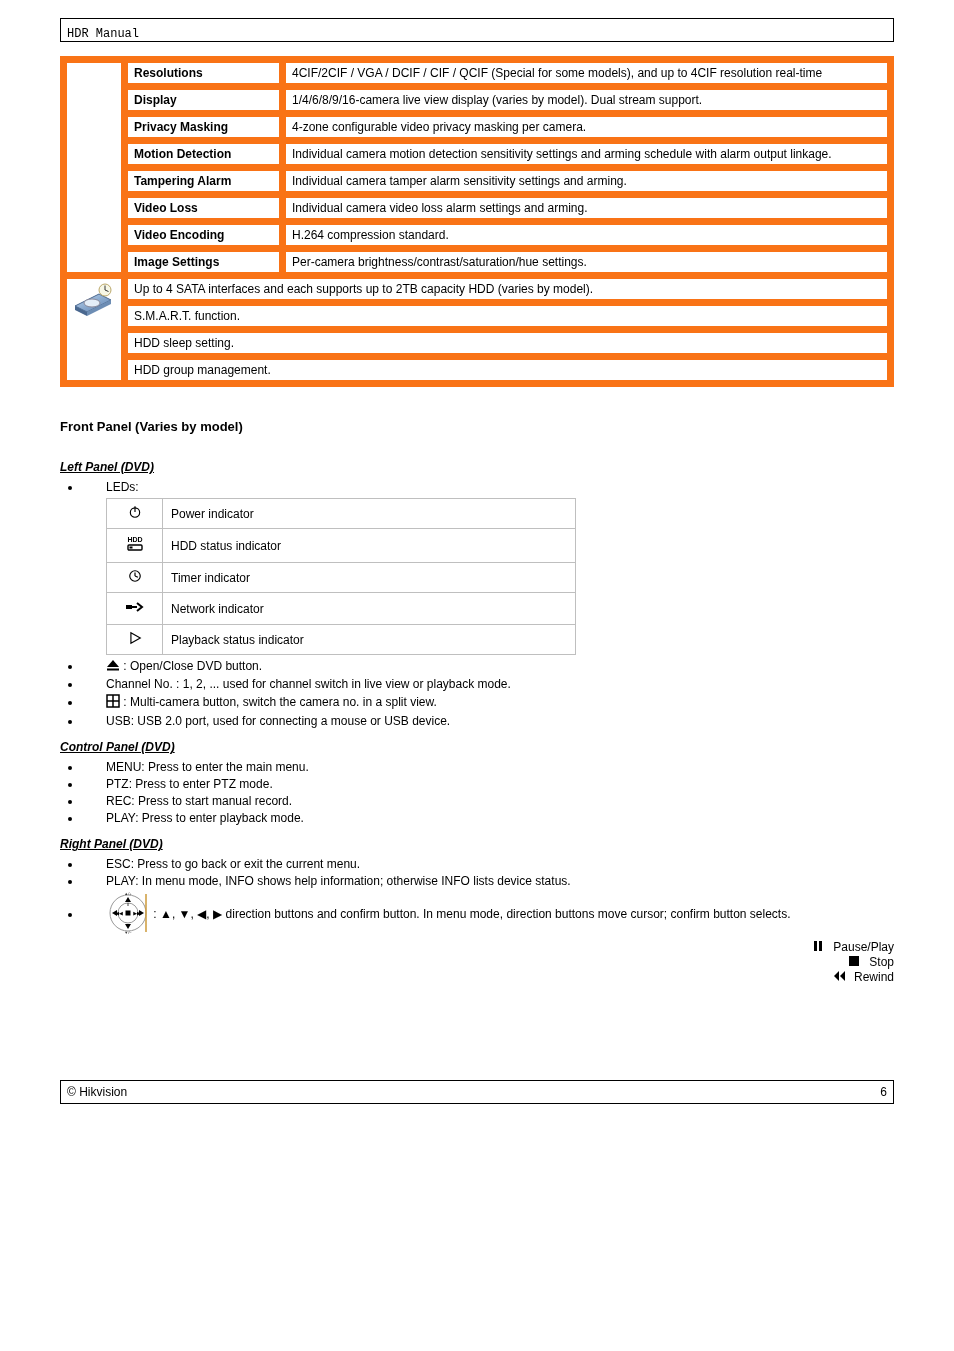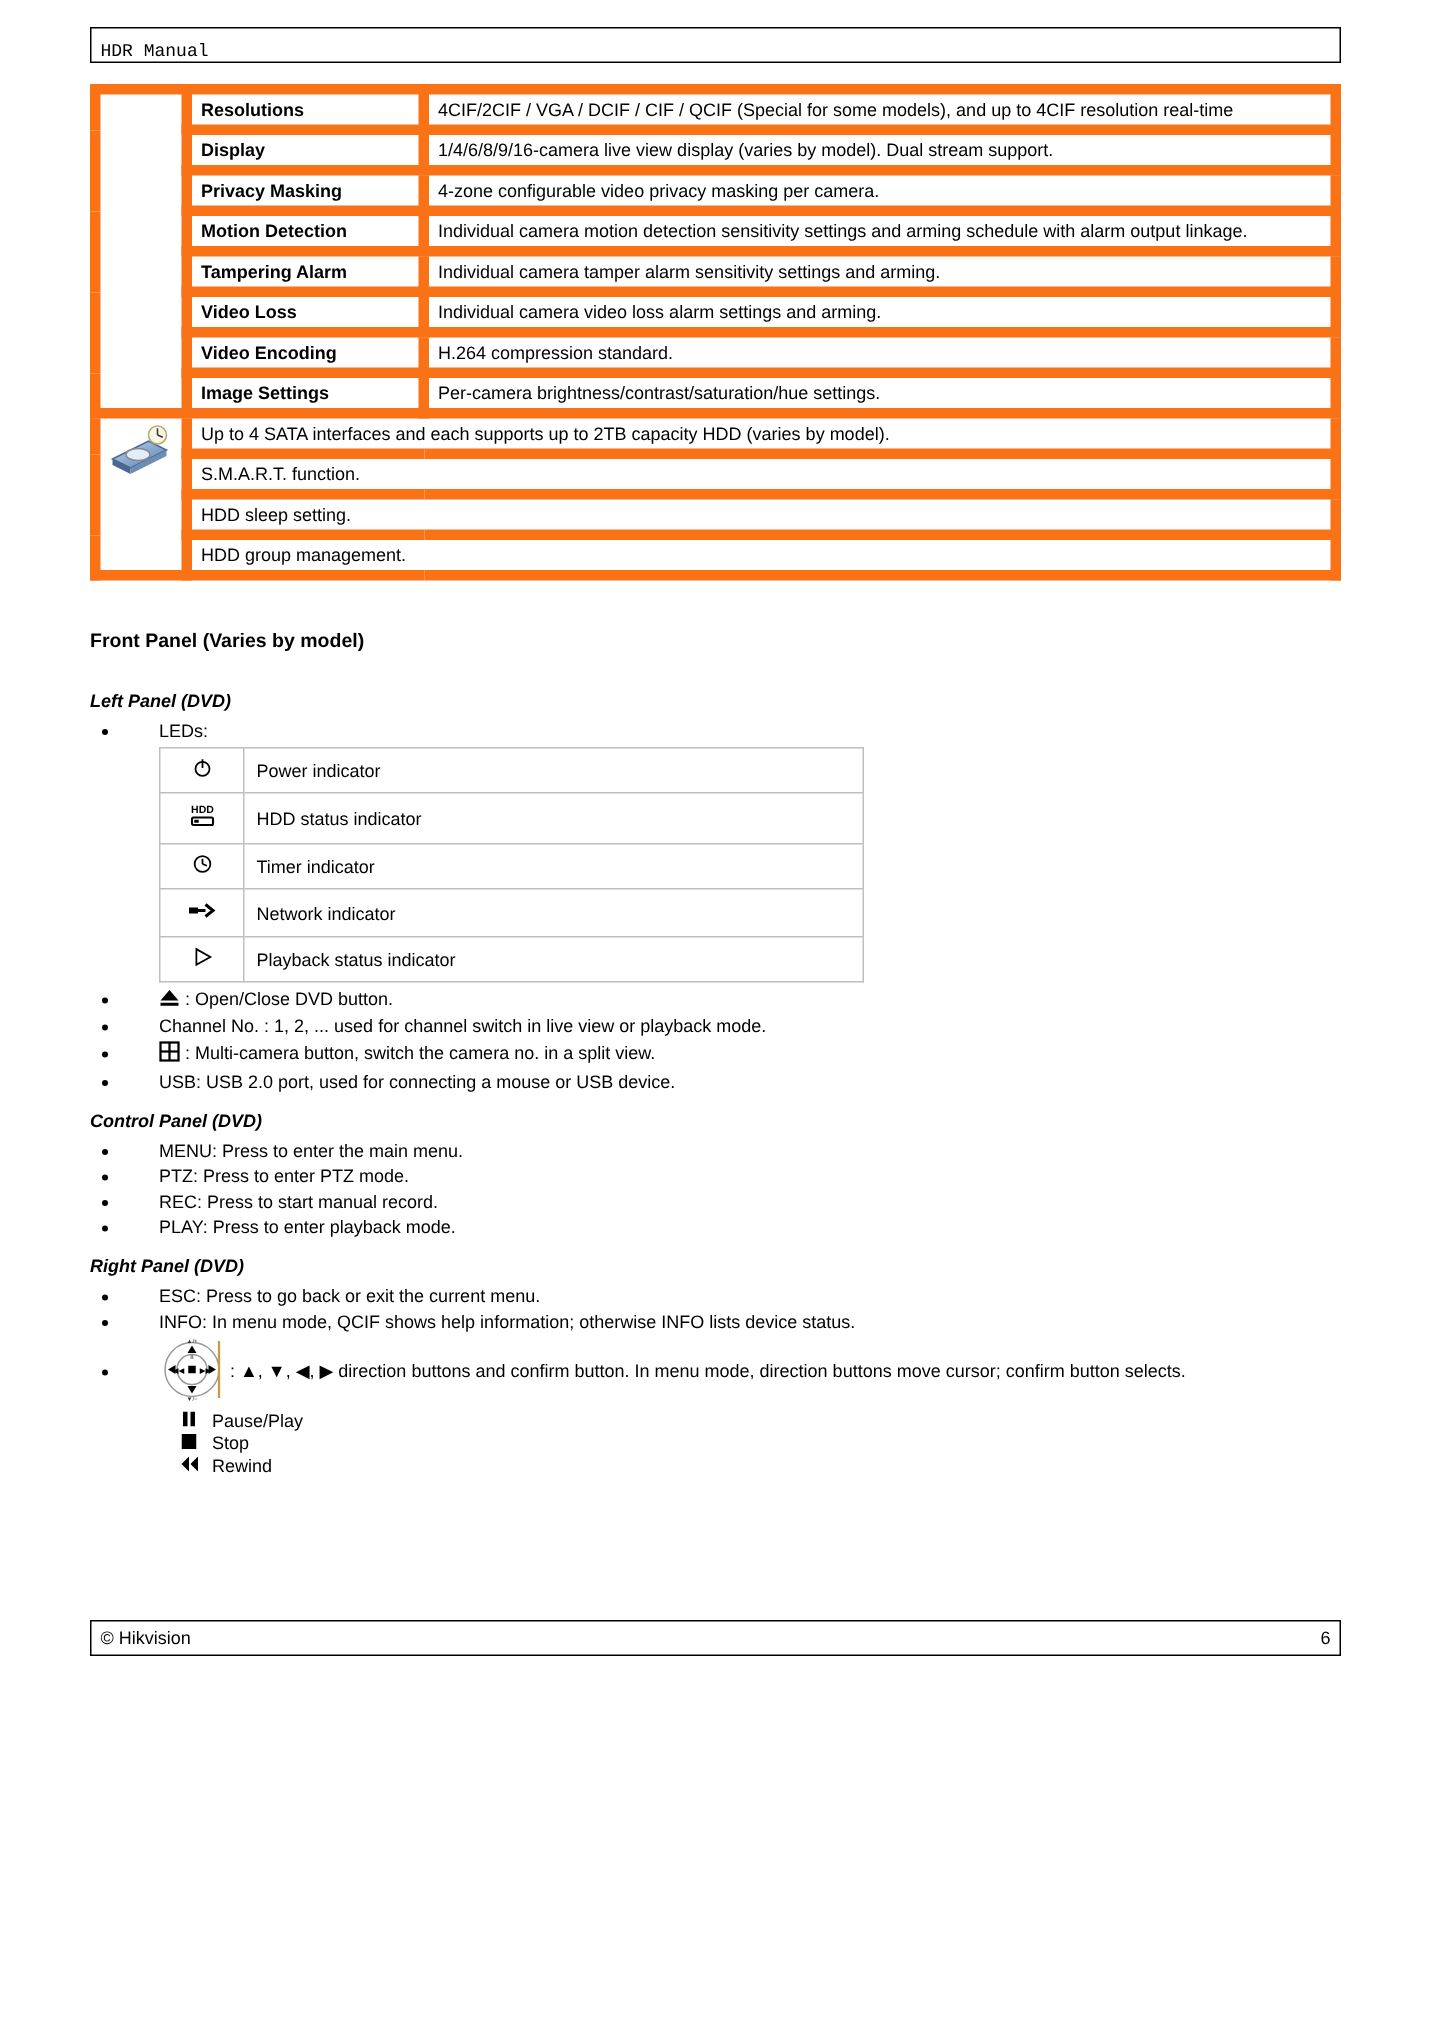--- a/index.html
+++ b/index.html
@@ -27,36 +27,36 @@
   .header-title { display: inline-block; }
 
   
   .spec-table { border-collapse: collapse; width: 100%; margin-top: 6px; }
   .spec-table td { border: 7px solid #f97316; padding: 3px 6px; vertical-align: top; }
   .col-cat { width: 60px; text-align: center; vertical-align: top; }
   .col-sub { width: 158px; font-weight: bold; }
   .cat-icon-cell { text-align: center; vertical-align: top; }
 
   .section-title { font-weight: bold; font-size: 13px; margin: 32px 0 6px 0; }
-  .section-sub { font-style: italic; font-weight: bold; font-size: 12px; margin: 12px 0 6px 0; }
+  .section-sub { font-style: italic; font-weight: bold; font-size: 12px; margin: 12px 0 6px 0; text-decoration: underline; }
   .section-sub.top { margin-top: 26px; }
   .ul { list-style: disc; padding-left: 22px; margin: 4px 0; }
   .ul > li { margin: 3px 0; padding-left: 24px; }
   .inline-text { display: inline; }
   .inline-icon { display: inline-block; vertical-align: middle; }
 
   
   .led-table { border-collapse: collapse; margin: 4px 0 4px 0; width: 470px; }
   .led-table td { border: 1px solid #bfbfbf; padding: 6px 8px; height: 26px; }
   .led-icon-cell { width: 56px; text-align: center; }
 
   .dpad-svg { vertical-align: middle; }
 
   .sublist { list-style: none; padding-left: 12px; margin: 2px 0; }
-  .sublist li { margin: 1px 0; }
+  .sublist li { margin: 1px 0; text-align: right; }
   .sublist .ico { display: inline-block; width: 16px; text-align: center; margin-right: 4px; }
 
   .footer-box {
     border: 1px solid #000;
     height: 24px;
     margin-top: 96px;
     display: flex;
     align-items: center;
     padding: 0 6px;
   }
@@ -244,21 +244,21 @@
   <ul class="ul">
     <li>MENU: Press to enter the main menu.</li>
     <li>PTZ: Press to enter PTZ mode.</li>
     <li>REC: Press to start manual record.</li>
     <li>PLAY: Press to enter playback mode.</li>
   </ul>
 
   <div class="section-sub">Right Panel (DVD)</div>
   <ul class="ul">
     <li>ESC: Press to go back or exit the current menu.</li>
-    <li>INFO: In menu mode, QCIF shows help information; otherwise INFO lists device status.</li>
+    <li>PLAY: In menu mode, INFO shows help information; otherwise INFO lists device status.</li>
     <li>
       <span class="inline-icon dpad-svg">
         <svg width="44" height="44" viewBox="0 0 44 44">
           <circle cx="22" cy="22" r="18" fill="none" stroke="#999" stroke-width="1"></circle>
           <circle cx="22" cy="22" r="10" fill="none" stroke="#999" stroke-width="1"></circle>
           <rect x="19.5" y="19.5" width="5" height="5" fill="#000"></rect>
           <polygon points="22,6 25,11 19,11" fill="#000"></polygon>
           <polygon points="22,38 25,33 19,33" fill="#000"></polygon>
           <polygon points="6,22 11,19 11,25" fill="#000"></polygon>
           <polygon points="38,22 33,19 33,25" fill="#000"></polygon>

